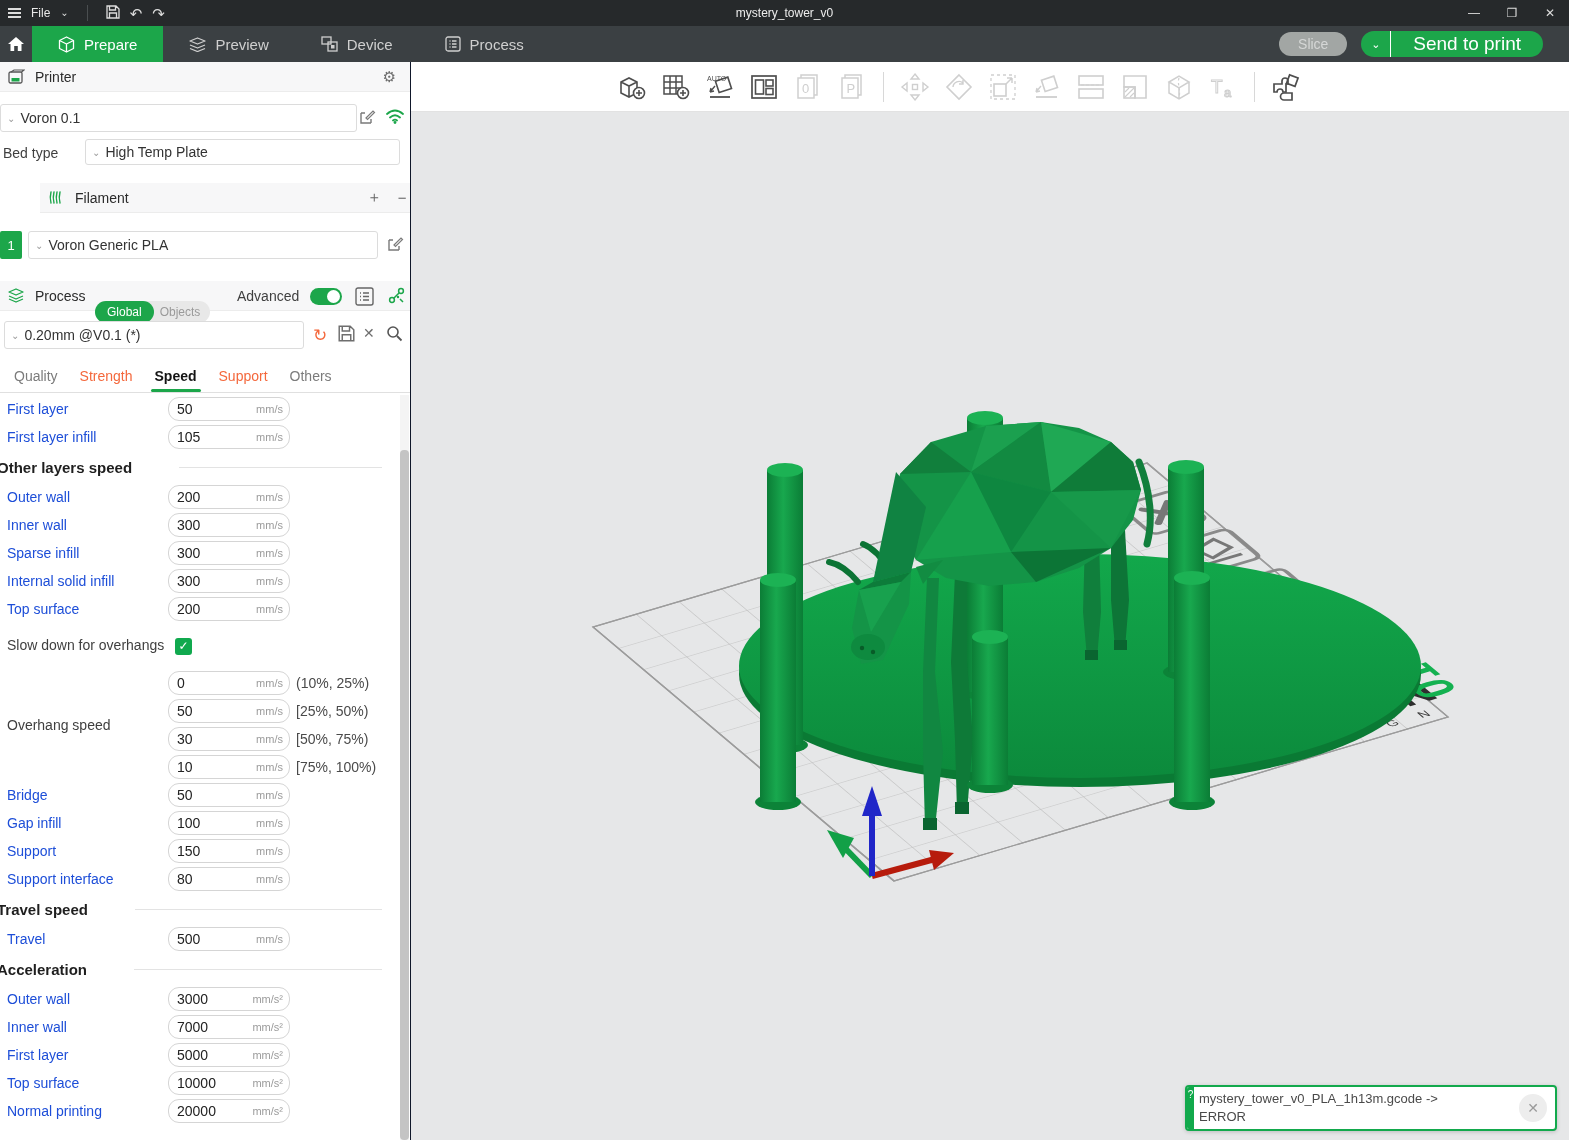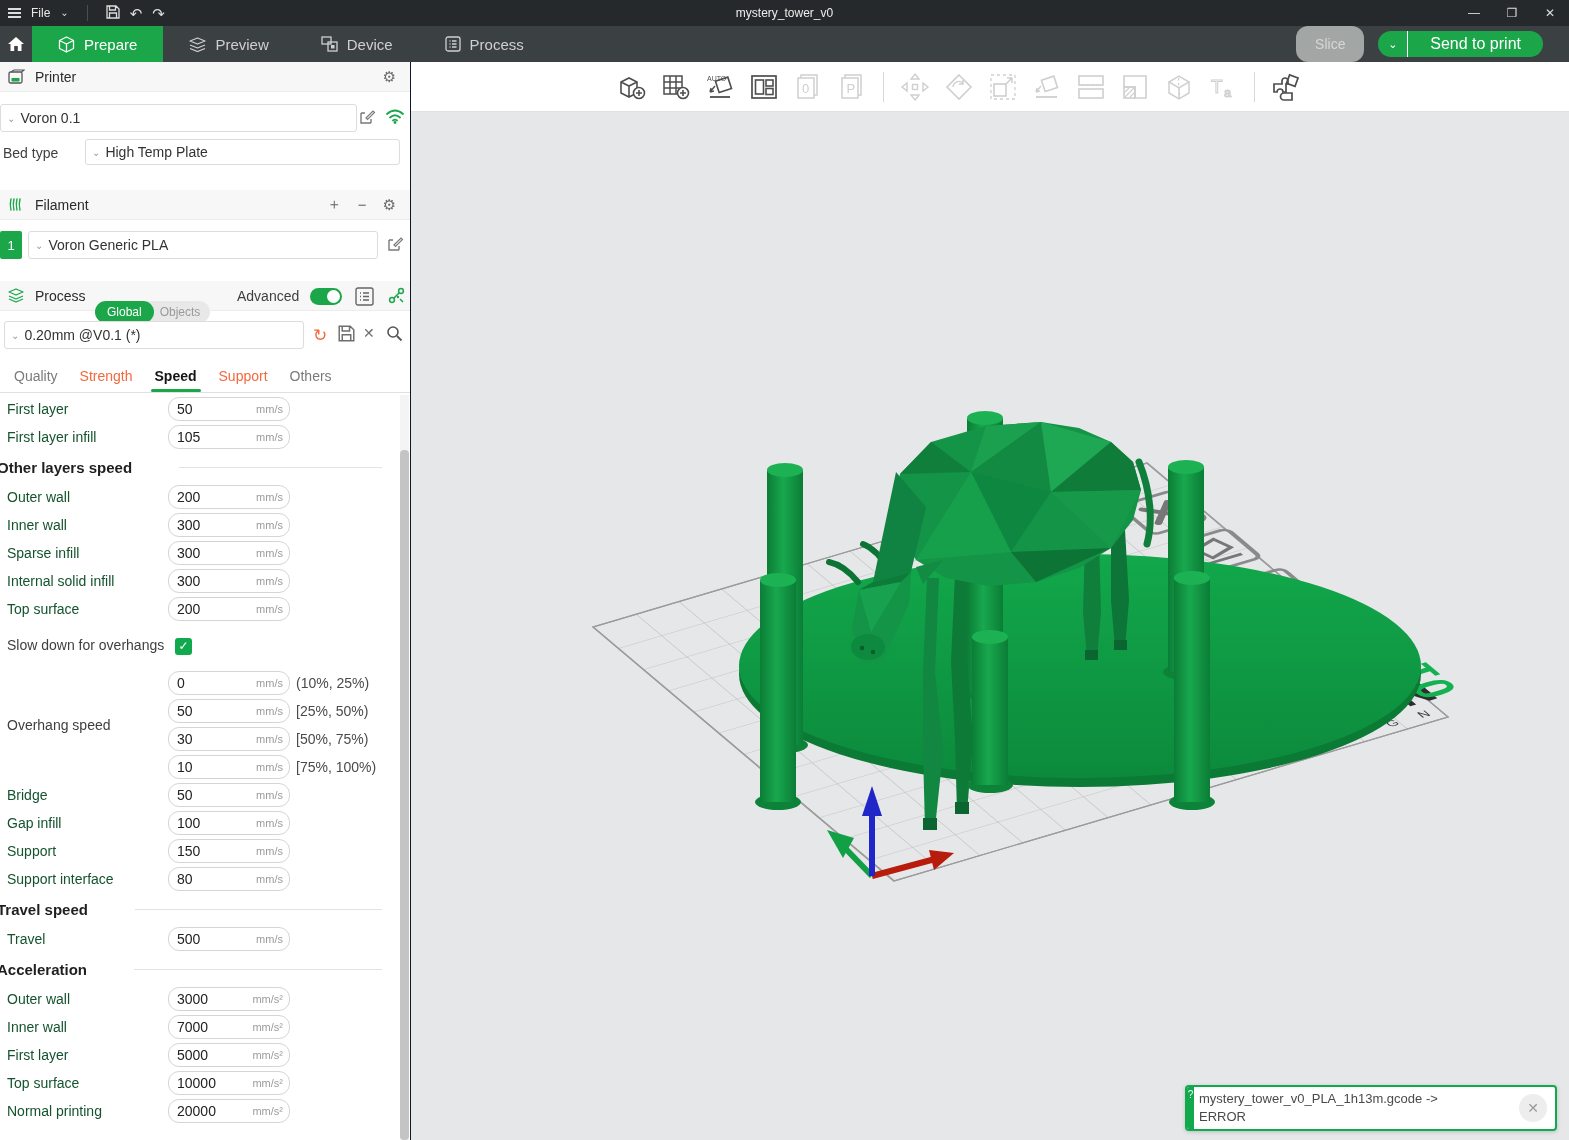--- a/index.html
+++ b/index.html
@@ -19,25 +19,25 @@
   .win-btn { width:38px; height:26px; display:flex; align-items:center; justify-content:center; color:#DDD; font-size:12px; }
   .hamburger span { display:block; width:13px; height:2px; background:#DDD; margin:2px 0; }
 
   
   #tabbar { left:0; top:26px; width:1569px; height:36px; background:#3B4043; display:flex; align-items:stretch; }
   #home-btn { width:32px; display:flex; align-items:center; justify-content:center; }
   .main-tab { display:flex; align-items:center; gap:9px; padding:0 26px; color:#CFCFCF; font-size:15px; }
   .main-tab.active { background:#1CA64A; color:#fff; }
   .main-tab svg { display:block; }
   #actions { margin-left:auto; display:flex; align-items:center; gap:14px; padding-right:26px; }
-  #slice-btn { width:68px; height:36px; border-radius:12px; background:#A2A6A4; color:#D5D7D6;
+  #slice-btn { width:68px; height:24px; border-radius:12px; background:#A2A6A4; color:#D5D7D6;
     font-size:14px; display:flex; align-items:center; justify-content:center; }
   #send-group { height:26px; border-radius:13px; background:#1CA64A; color:#fff; display:flex; align-items:center; overflow:hidden; }
   #send-chevron { width:30px; height:26px; display:flex; align-items:center; justify-content:center; font-size:11px; border-right:1px solid #fff; }
-  #send-btn { padding:0 22px; font-size:16px; }
+  #send-btn { padding:0 22px; font-size:19px; }
 
   
   #panel { left:0; top:62px; width:411px; height:1078px; background:#fff; border-right:1px solid #0f172a; overflow:hidden; }
   .p-header { position:absolute; left:0; width:410px; height:30px; background:#F7F7F8;
     border-bottom:1px solid #ECECEC; display:flex; align-items:center; font-size:14px; color:#2B2B2B; }
   .p-header .ph-icon { margin:0 10px 0 8px; display:flex; }
   .ph-spacer { flex:1; }
   .ph-btn { color:#666; font-size:15px; margin-right:16px; }
   .gear { color:#6E6E6E; font-size:15px; margin-right:14px; }
   .select { position:absolute; height:28px; border:1px solid #DCDCDC; border-radius:3px; background:#fff;
@@ -56,21 +56,21 @@
   #process-tabs { position:absolute; left:0; top:298px; width:400px; height:32px; display:flex; align-items:flex-end; }
   .proc-tab { font-size:14px; color:#7B7B7B; padding:0 8px 8px 8px; margin-left:6px; position:relative; }
   .proc-tab.modified { color:#F4683C; }
   .proc-tab.active { color:#141414; font-weight:bold; }
   .proc-tab.active::after { content:""; position:absolute; left:4px; right:4px; bottom:0; height:3px; background:#1CA64A; border-radius:2px; }
   #tabs-rule { position:absolute; left:0; top:330px; width:410px; height:1px; background:#E0E0E0; }
 
   
   #settings { position:absolute; left:0; top:333px; width:396px; bottom:0; overflow:hidden; }
   .s-row { display:flex; align-items:center; height:28px; }
-  .s-row .lbl { width:168px; padding-left:7px; font-size:14px; color:#14532d; flex:none; line-height:1.15; }
+  .s-row .lbl { width:168px; padding-left:7px; font-size:14px; color:#1d4ed8; flex:none; line-height:1.15; }
   .valbox { width:122px; height:24px; border:1px solid #D5D5D5; border-radius:11px; background:#fff;
     display:flex; align-items:center; flex:none; }
   .valbox .v { font-size:14px; color:#222; padding-left:8px; flex:1; }
   .valbox .u { font-size:11px; color:#9B9B9B; padding-right:6px; }
   .range { font-size:14px; color:#4A4A4A; margin-left:6px; white-space:nowrap; }
   .s-section { display:flex; align-items:center; height:32px;gap:37px; }
   .s-section .st { font-size:15px; font-weight:bold; color:#1F1F1F; margin-left:-3px; white-space:nowrap; }
   .s-section .rule { flex:1; height:1px; background:#E3E3E3; margin:0 14px 0 10px; }
   .s-check { display:flex; align-items:center; height:46px; }
   .s-check .lbl { width:168px; padding-left:7px; font-size:14px; color:#3F3F3F; line-height:1.25; }
@@ -313,21 +313,21 @@
           <circle cx="10" cy="14.5" r="1.4" fill="#1CA64A"></circle>
         </svg>
     </span>
 
     <span class="field-label" style="left:3px; top:83px;">Bed type</span>
     <div class="select" style="left:85px; top:77px; width:315px; height:26px;">
       <span class="chev">⌄</span>
       <span>High Temp Plate</span>
     </div>
 
-    <div class="p-header" style="top:128px;">
+    <div class="p-header" style="top:121px;margin-left:40px;">
       <span class="ph-icon">
         <svg width="17" height="15" viewBox="0 0 17 15">
             <path d="M3 2 Q1.5 7.5 3 13 M6 2 Q4.5 7.5 6 13 M9 2 Q7.5 7.5 9 13 M12 2 Q10.5 7.5 12 13" fill="none" stroke="#1CA64A" stroke-width="1.4" stroke-linecap="round"></path>
           </svg>
       </span>
       <span>Filament</span>
       <span class="ph-spacer"></span>
       <span class="ph-btn">＋</span>
       <span class="ph-btn">−</span>
       <span class="gear">⚙</span>

